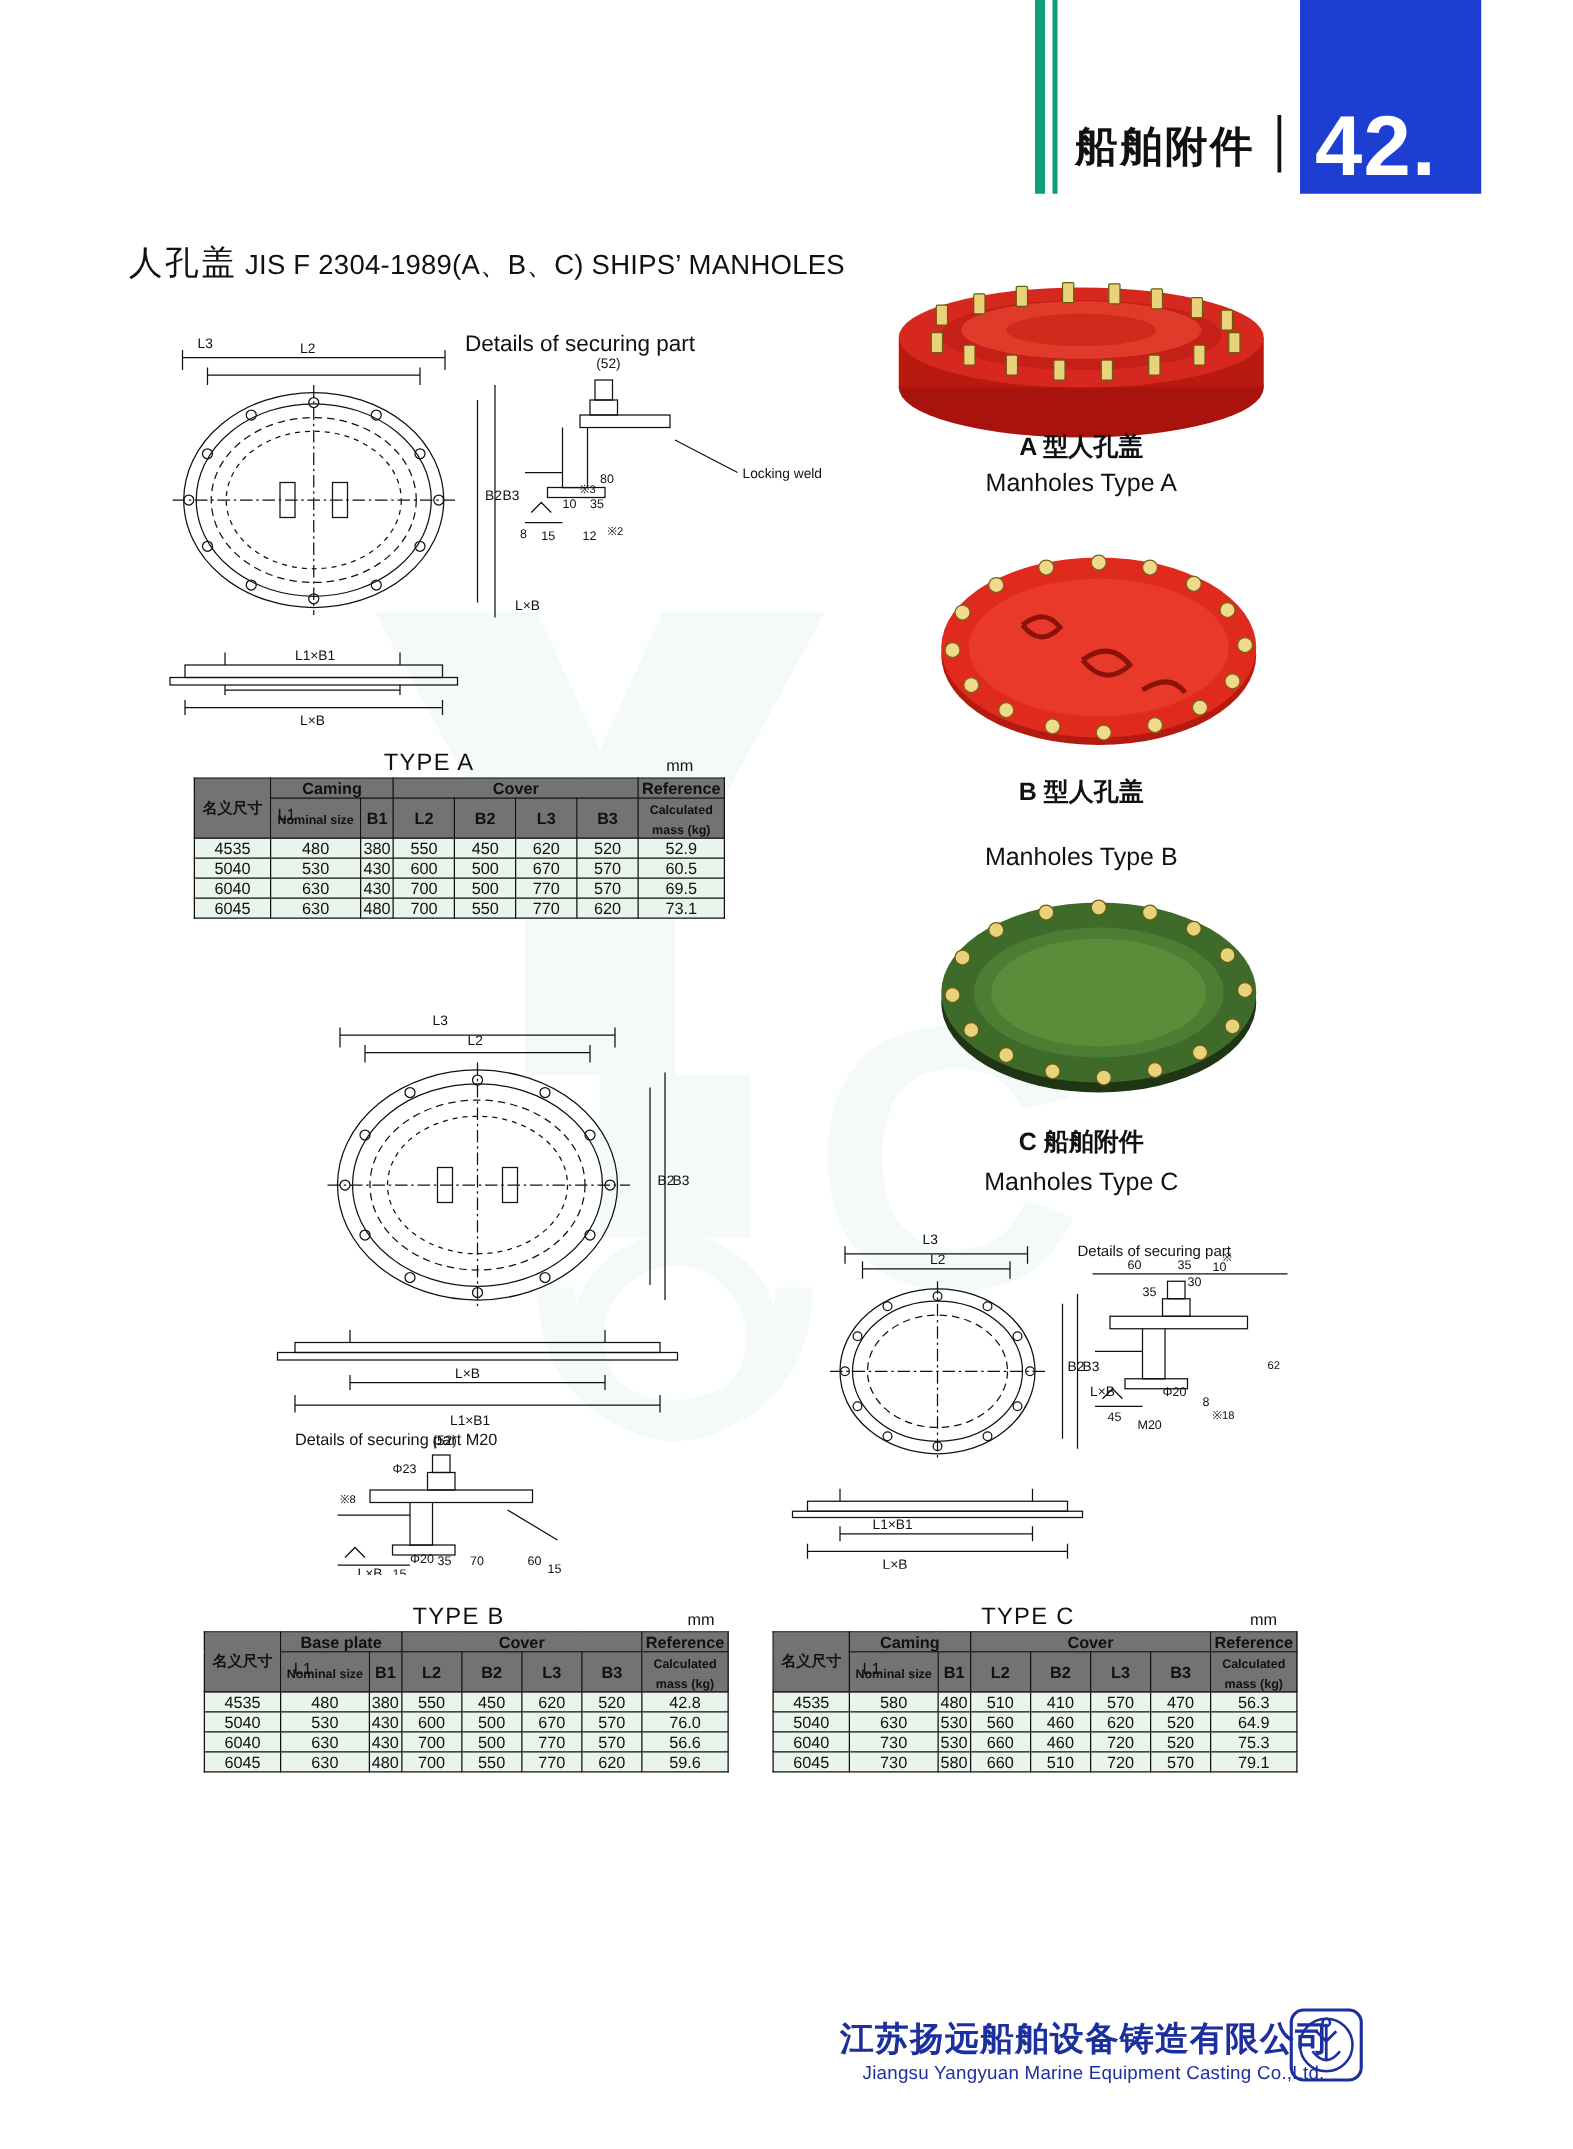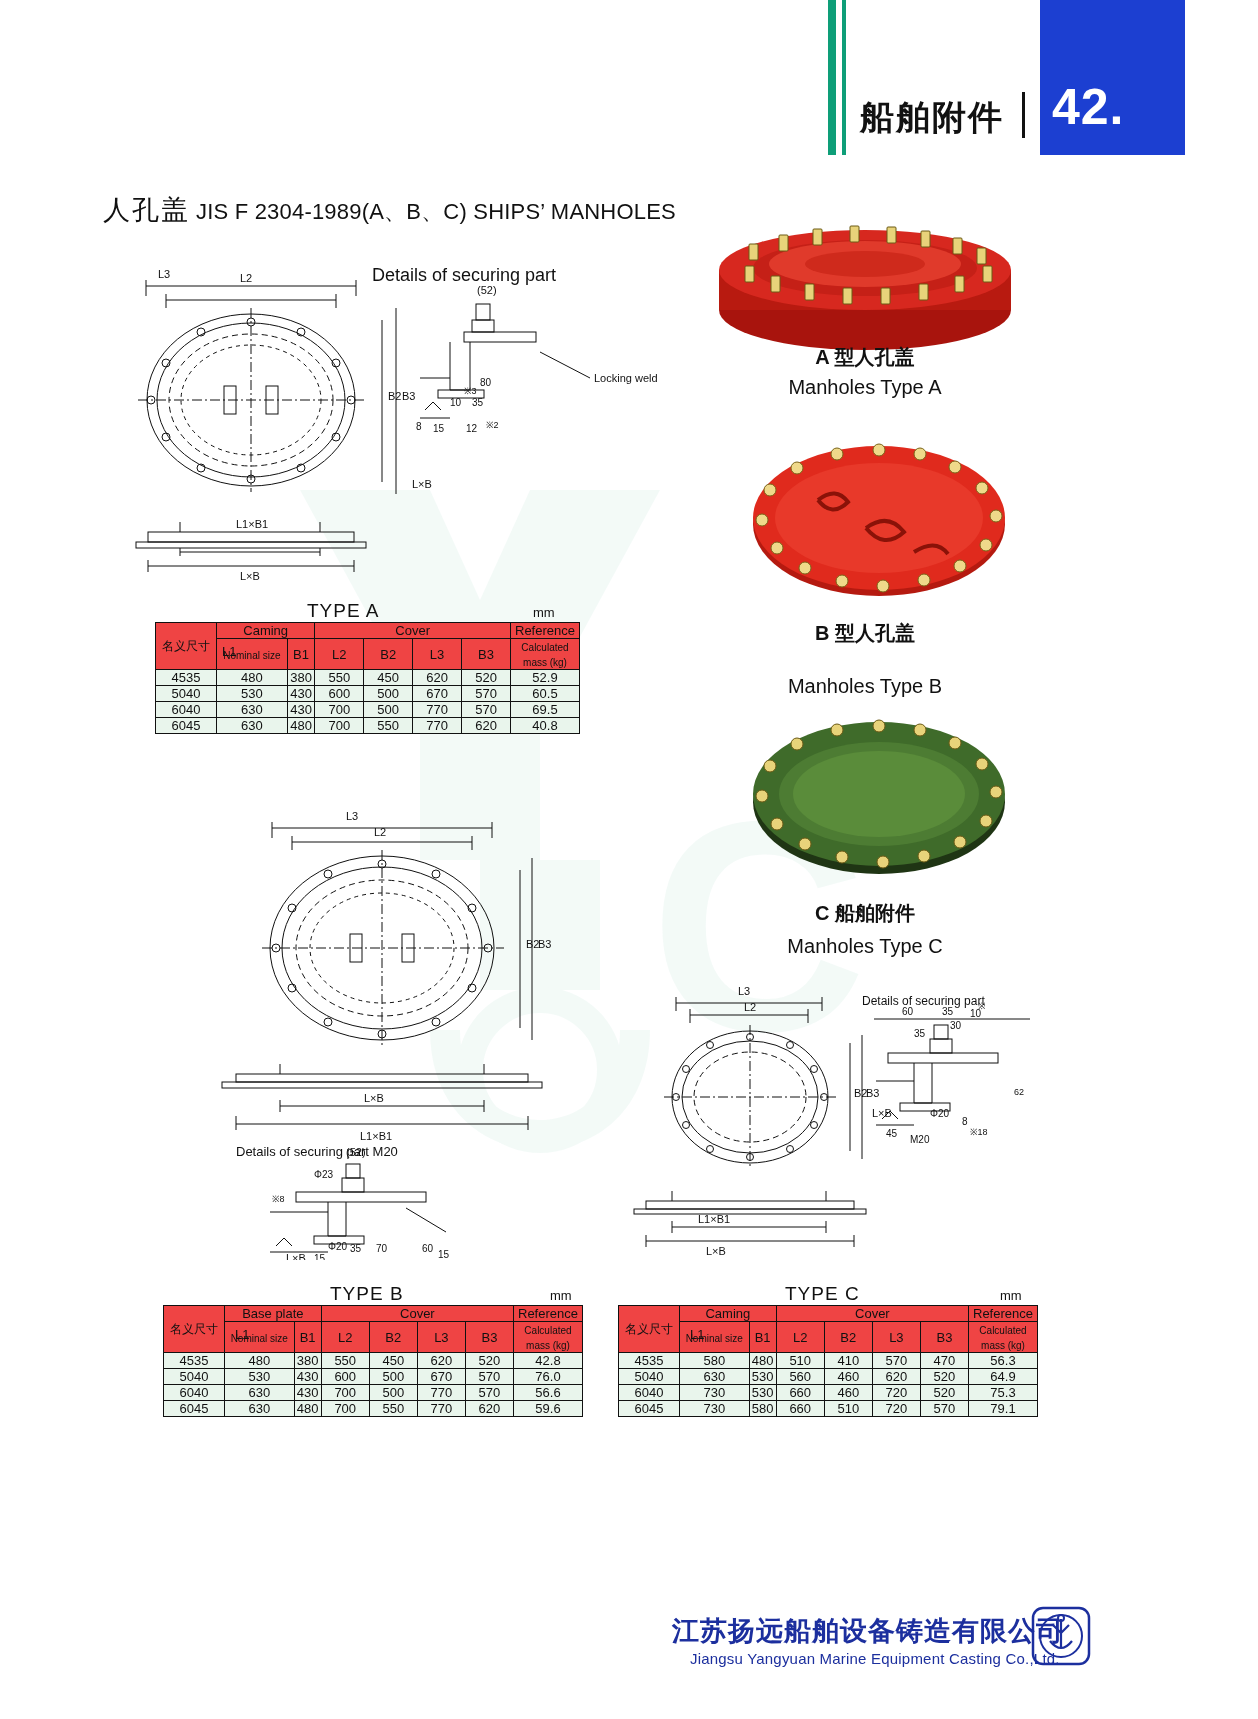--- a/index.html
+++ b/index.html
@@ -12,35 +12,35 @@
     position:absolute;left:180px;top:430px;width:820px;height:830px;
     z-index:0;pointer-events:none;opacity:.30;
   }
   
   .header-band{position:absolute;top:0;left:0;width:1258px;height:160px;z-index:3;}
   .hb-blue{position:absolute;left:1040px;top:0;width:145px;height:155px;background:#1c3fd1;}
   .hb-green1{position:absolute;left:828px;top:0;width:8px;height:155px;background:#0e9e78;}
   .hb-green2{position:absolute;left:842px;top:0;width:4px;height:155px;background:#0e9e78;}
   .hb-cn{position:absolute;left:860px;top:95px;font-size:34px;font-weight:bold;color:#111;letter-spacing:2px;}
   .hb-sep{position:absolute;left:1022px;top:92px;width:3px;height:46px;background:#111;}
-  .hb-num{position:absolute;left:1052px;top:78px;font-size:50px;font-weight:bold;color:#ffffff;letter-spacing:1px;}
+  .hb-num{position:absolute;left:1052px;top:78px;font-size:68px;font-weight:bold;color:#ffffff;letter-spacing:1px;}
   
   .title-cn{position:absolute;left:103px;top:192px;font-size:27px;font-weight:normal;letter-spacing:2px;}
   .title-en{position:absolute;left:196px;top:197px;font-size:22px;letter-spacing:.2px;}
   
   .photo{position:absolute;z-index:2;}
   .cap-cn{position:absolute;text-align:center;font-size:20px;font-weight:bold;z-index:2;}
   .cap-en{position:absolute;text-align:center;font-size:20px;z-index:2;}
   
   table.spec{border-collapse:collapse;position:absolute;z-index:2;background:#e9f5ec;}
   table.spec td,table.spec th{
     border:1px solid #111;text-align:center;vertical-align:middle;
     font-size:13px;padding:0;color:#111;font-weight:normal;
   }
-  table.spec .hdr{background:#ef4444;font-weight:normal;}
+  table.spec .hdr{background:#737373;font-weight:bold;}
   .tbl-title{position:absolute;font-size:19px;letter-spacing:1px;z-index:2;}
   .tbl-mm{position:absolute;font-size:13px;z-index:2;}
   .cn-small{font-size:12px;}
   .tiny{font-size:10px;line-height:1.05;}
   
   .draw{position:absolute;z-index:2;}
   .dlabel{position:absolute;font-size:12px;z-index:2;color:#111;}
   
   .footer-cn{position:absolute;left:672px;top:1613px;font-size:27px;font-weight:bold;color:#1c2f9e;letter-spacing:1px;z-index:2;}
   .footer-en{position:absolute;left:690px;top:1650px;font-size:15px;color:#1c2f9e;letter-spacing:.2px;z-index:2;}
@@ -300,21 +300,21 @@
     <td>69.5</td>
   </tr>
   <tr>
     <td>6045</td>
     <td>630</td>
     <td>480</td>
     <td>700</td>
     <td>550</td>
     <td>770</td>
     <td>620</td>
-    <td>40.8</td>
+    <td>73.1</td>
   </tr>
 </tbody>
   </table>
 <div style="position:absolute;left:222px;top:644px;font-size:13px;z-index:3;">L1</div>
 
 <div class="draw" style="left:210px;top:800px;">
   <svg width="400" height="460" viewBox="0 0 400 460">
     <g stroke="#111" fill="none" stroke-width="1">
       <line x1="62" y1="38" x2="62" y2="22"></line>
         <line x1="282" y1="38" x2="282" y2="22"></line>

